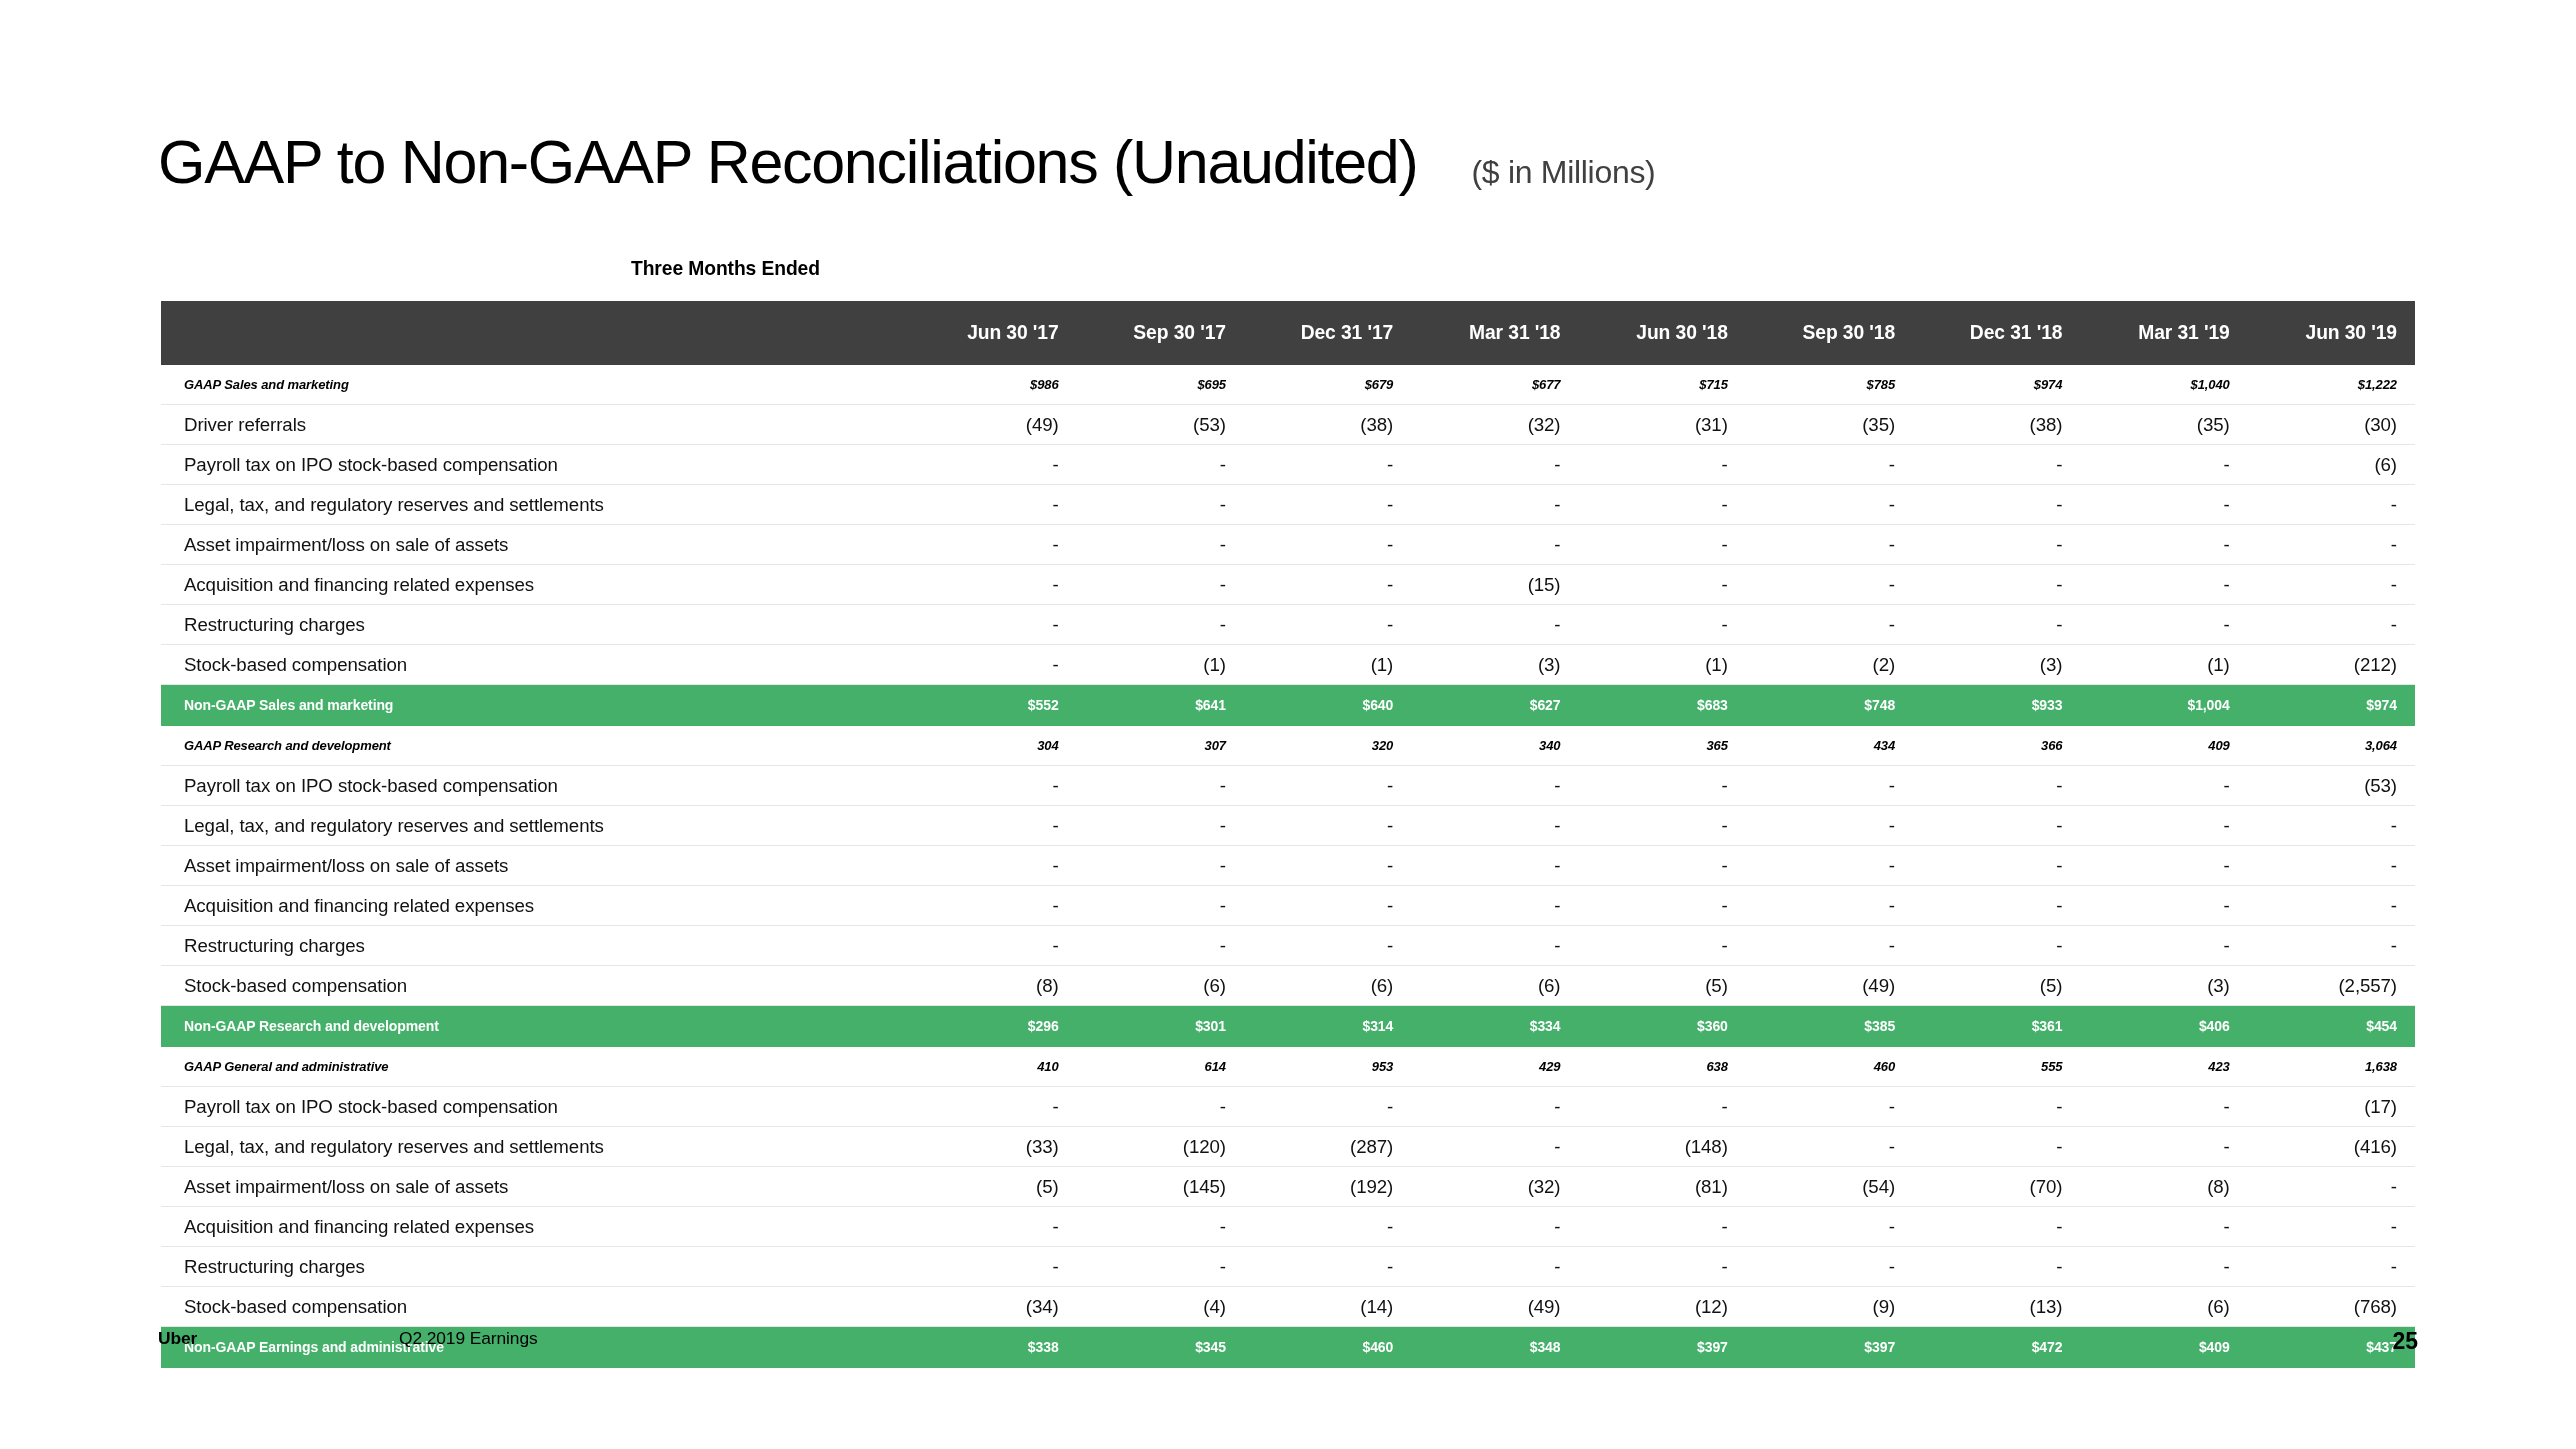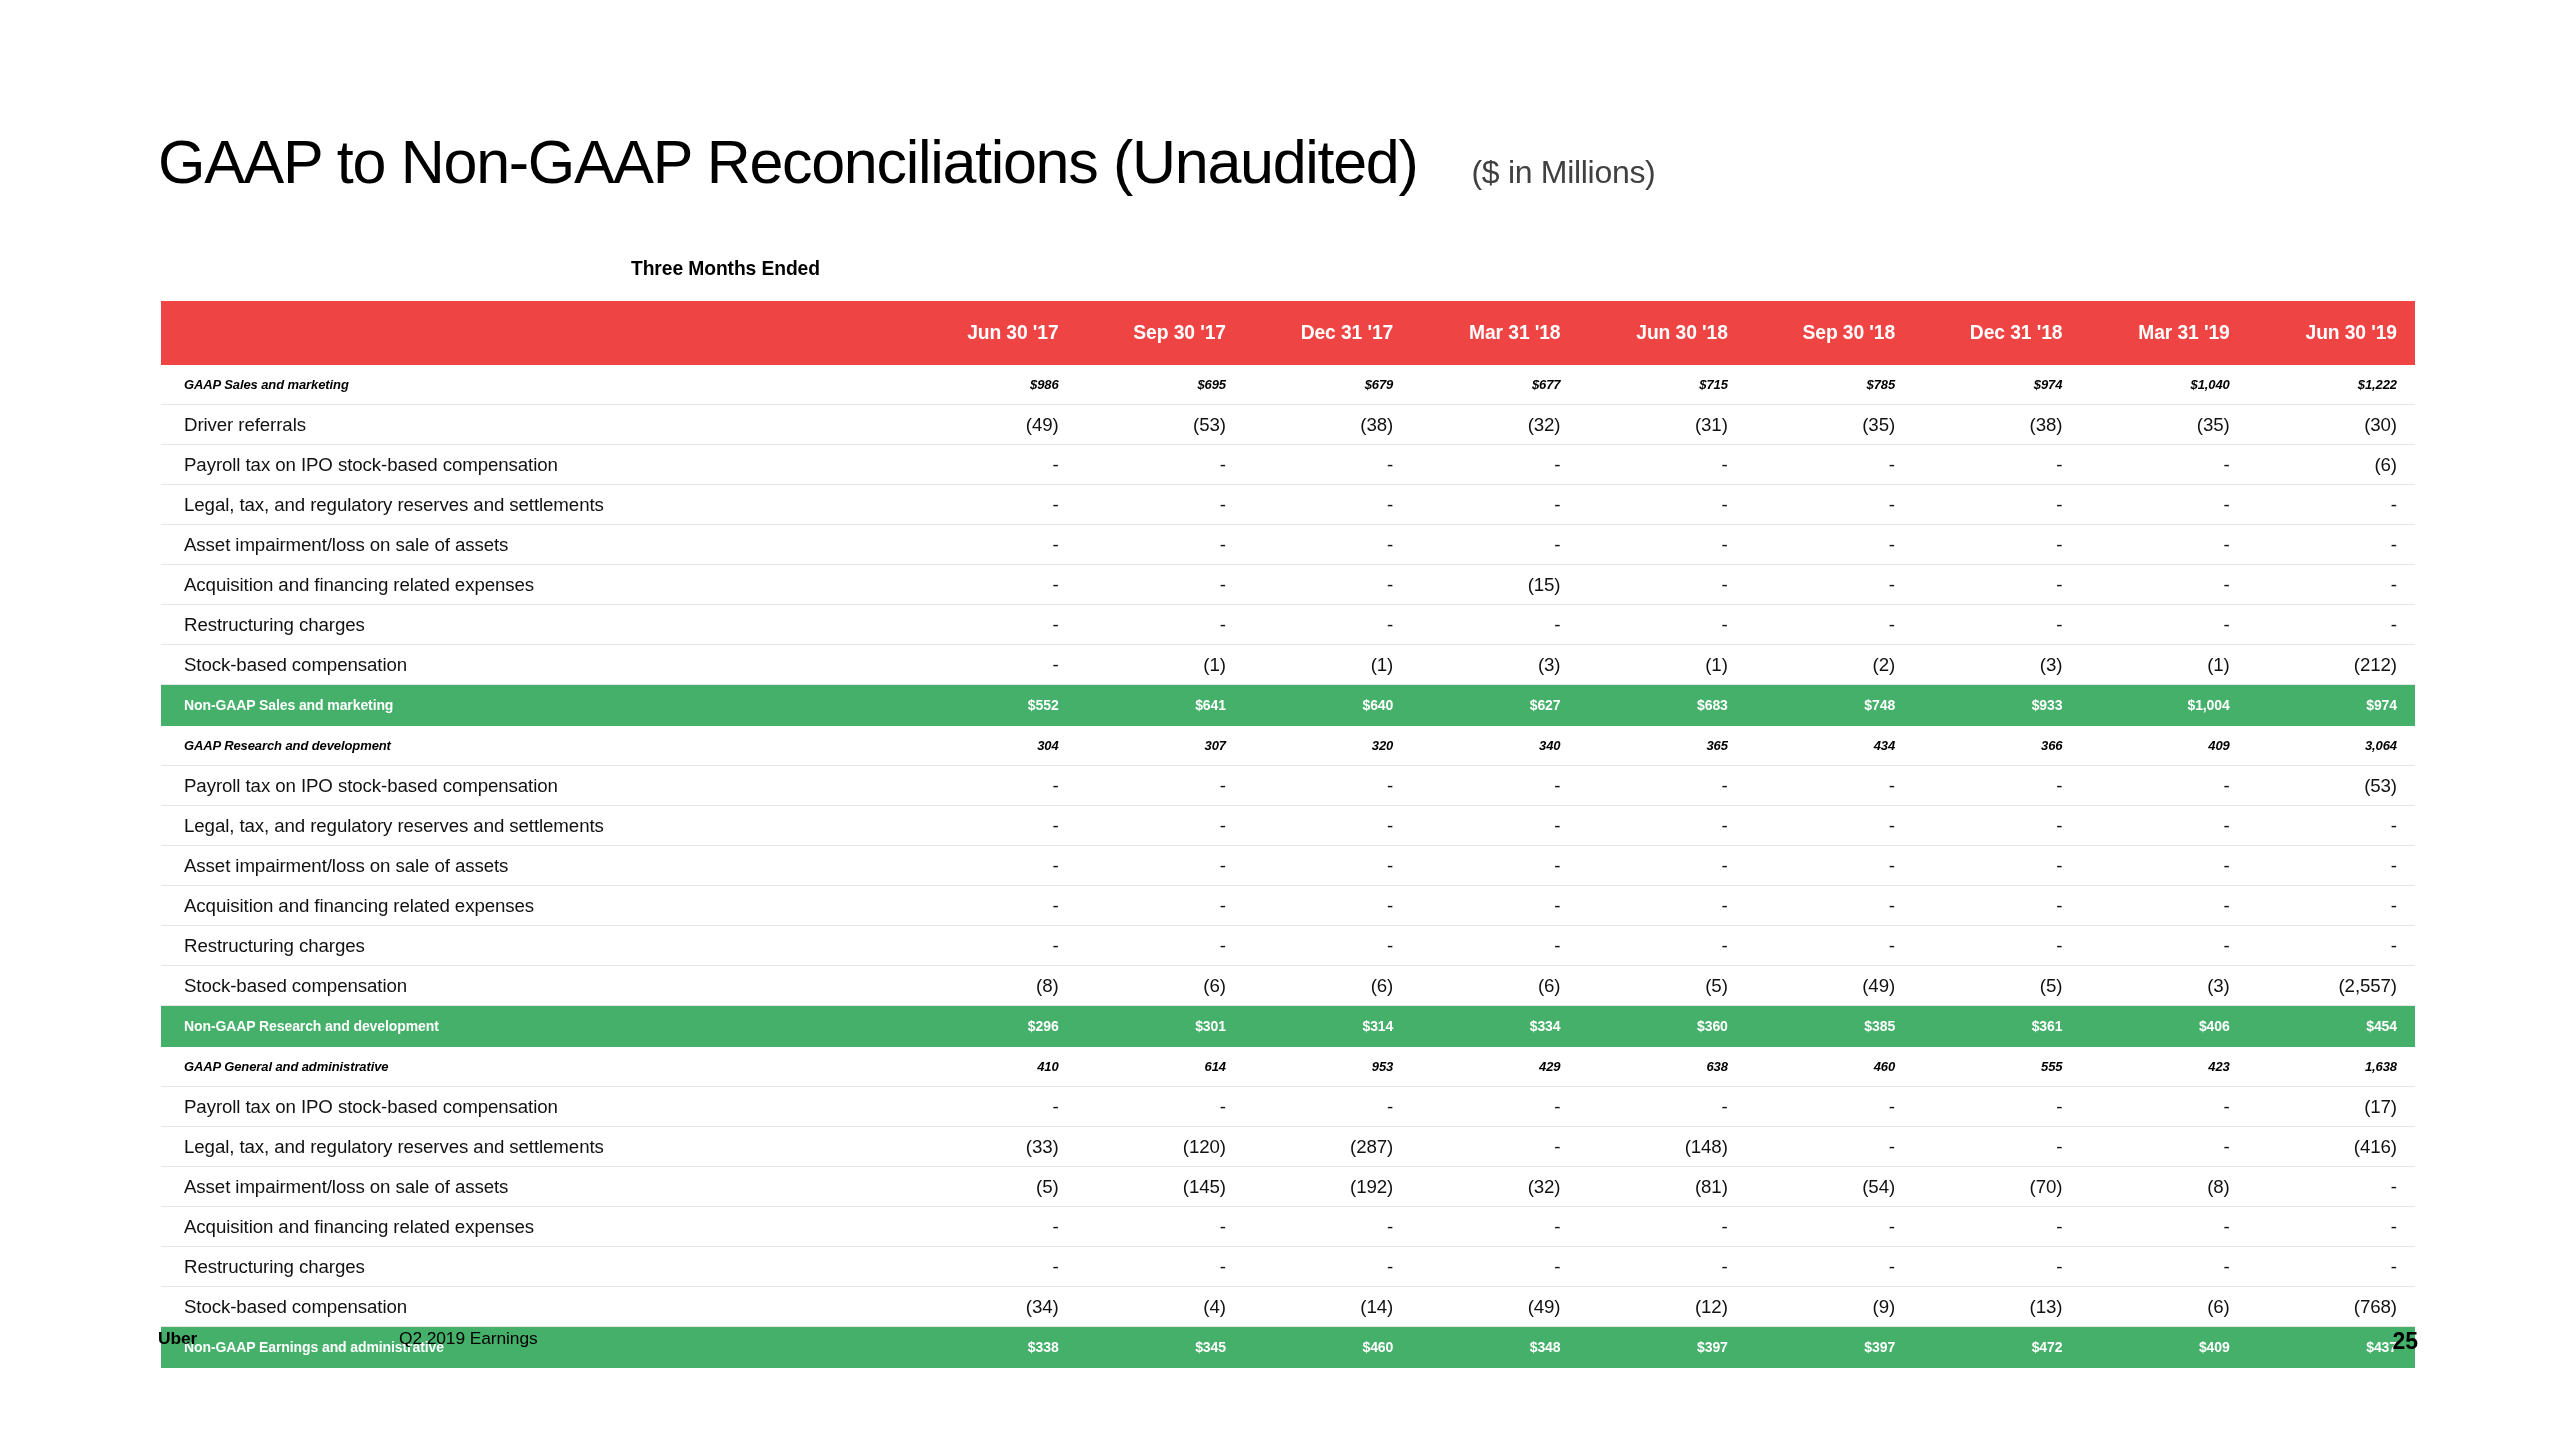--- a/index.html
+++ b/index.html
@@ -60,21 +60,21 @@
   }
   table.recon {
     width: 2254px;
     border-collapse: collapse;
     table-layout: fixed;
   }
   table.recon col.c-label { width: 747px; }
   table.recon col.c-num   { width: 167px; }
 
   thead th {
-    background: #ef4444;
+    background: #404040;
     color: #ffffff;
     font-size: 19.3px;
     font-weight: 700;
     letter-spacing: -0.1px;
     height: 64px;
     vertical-align: middle;
     text-align: right;
     padding: 0 18px 0 0;
     white-space: nowrap;
   }

